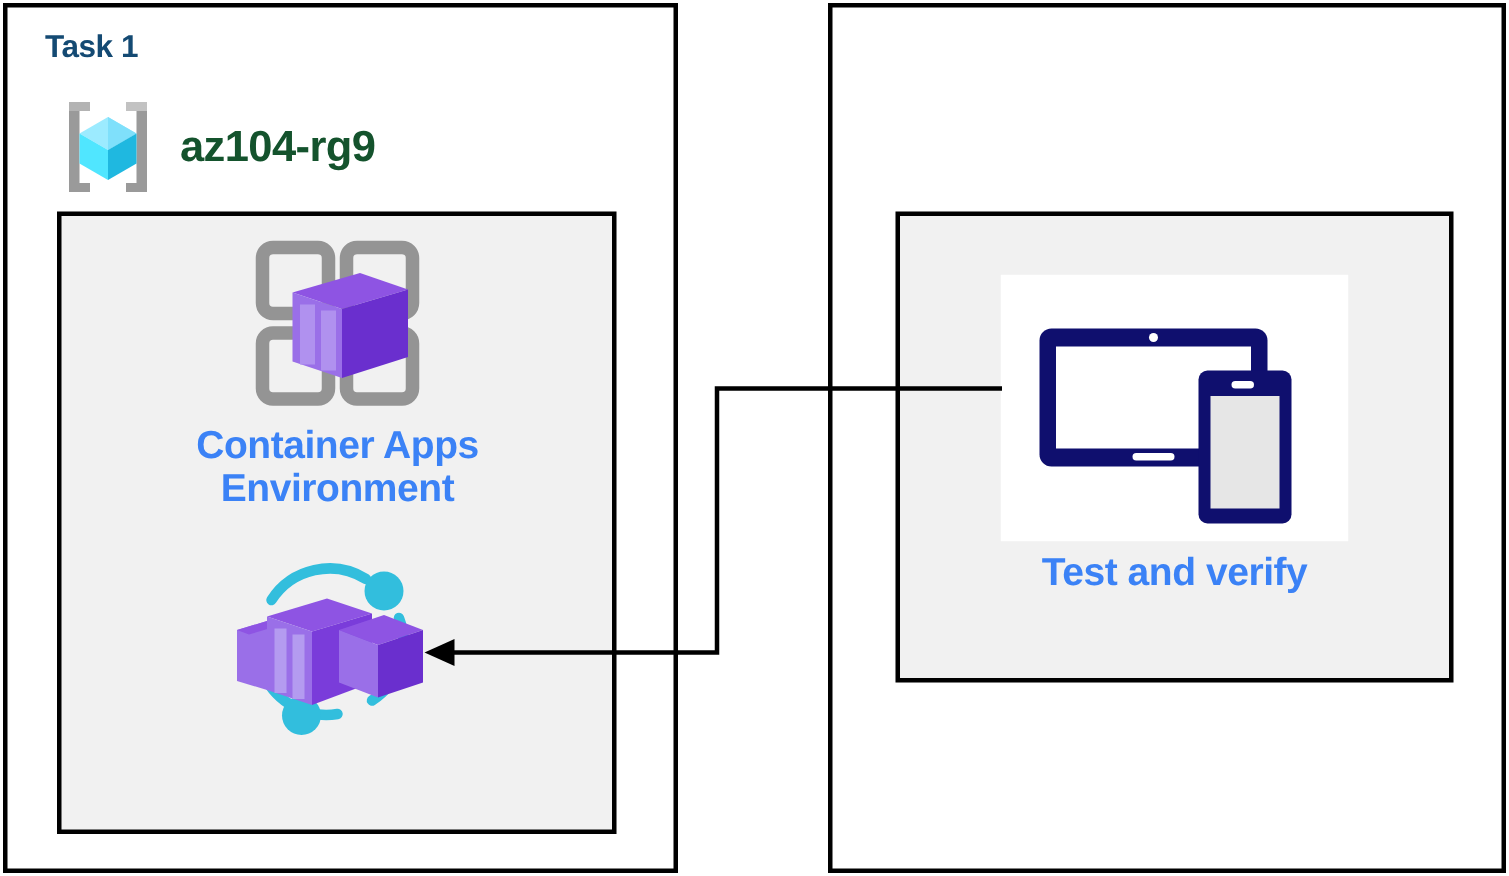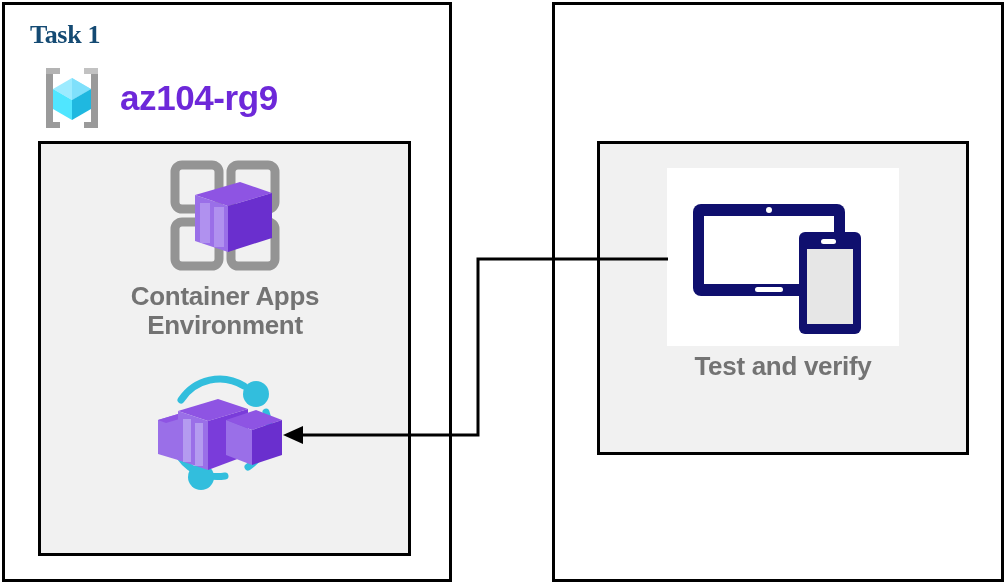--- a/index.html
+++ b/index.html
@@ -24,42 +24,41 @@
     box-sizing: border-box;
     border: 3px solid #000000;
     background: #ffffff;
   }
   #task1-box { left: 2px;   top: 2px; width: 450px; height: 580px; }
   #task2-box { left: 552px; top: 2px; width: 452px; height: 580px; }
 
   .task-title {
     position: absolute;
     color: #144a73;
-    font-size: 26px;
+    font-size: 21px;
     font-weight: bold;
     letter-spacing: -0.3px;
     white-space: nowrap;
-    font-family: Liberation Serif, serif;
   }
   #task1-title { left: 30px;  top: 20px; }
   #task2-title { left: 584px; top: 20px; }
 
   
   #rg-row {
     position: absolute;
     left: 36px;
     top: 62px;
     display: flex;
     align-items: center;
     gap: 12px;
   }
   #rg-label {
-    font-size: 35px;
+    font-size: 29px;
     font-weight: bold;
-    color: #6d28d9;
+    color: #14532d;
     letter-spacing: -0.4px;
     white-space: nowrap;
   }
 
   
   .inner-panel {
     position: absolute;
     box-sizing: border-box;
     border: 3px solid #000000;
     background: #f1f1f1;
@@ -70,30 +69,30 @@
   
   .node {
     position: absolute;
     display: flex;
     flex-direction: column;
     align-items: center;
   }
   .node-label {
     font-size: 26px;
     font-weight: bold;
-    color: #737373;
+    color: #3b82f6;
     text-align: center;
     line-height: 1.12;
     letter-spacing: -0.3px;
     white-space: pre-line;
     margin-top: 6px;
   }
   #node-cae { left: 60px;  top: 158px; width: 330px; }
   #node-ca  { left: 60px;  top: 372px; width: 330px; }
-  #node-tv  { left: 640px; top: 168px; width: 286px; }
+  #node-tv  { left: 640px; top: 183px; width: 286px; }
 
   .icon-svg { display: block; }
 
   
   #connector { position: absolute; left: 0; top: 0; width: 1006px; height: 584px; pointer-events: none; }
 </style>
 </head>
 <body>
 
 <div id="canvas">

